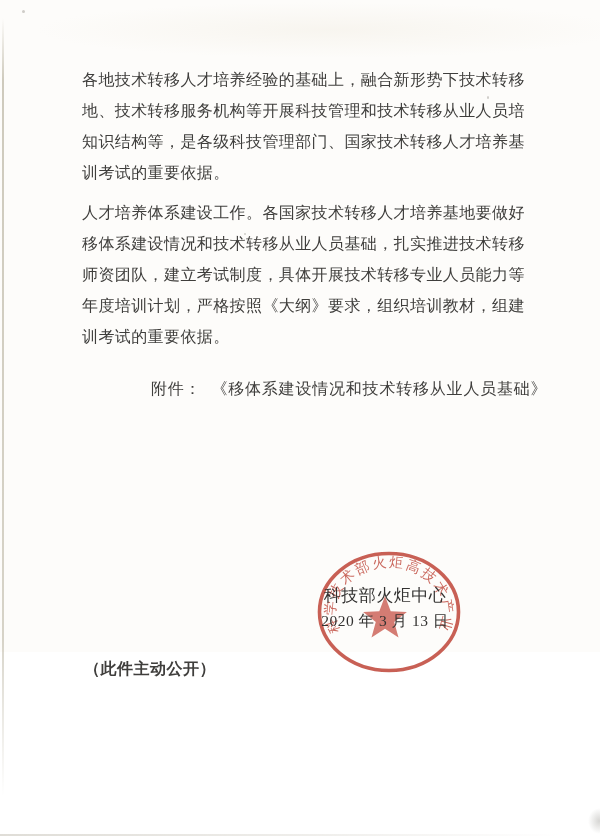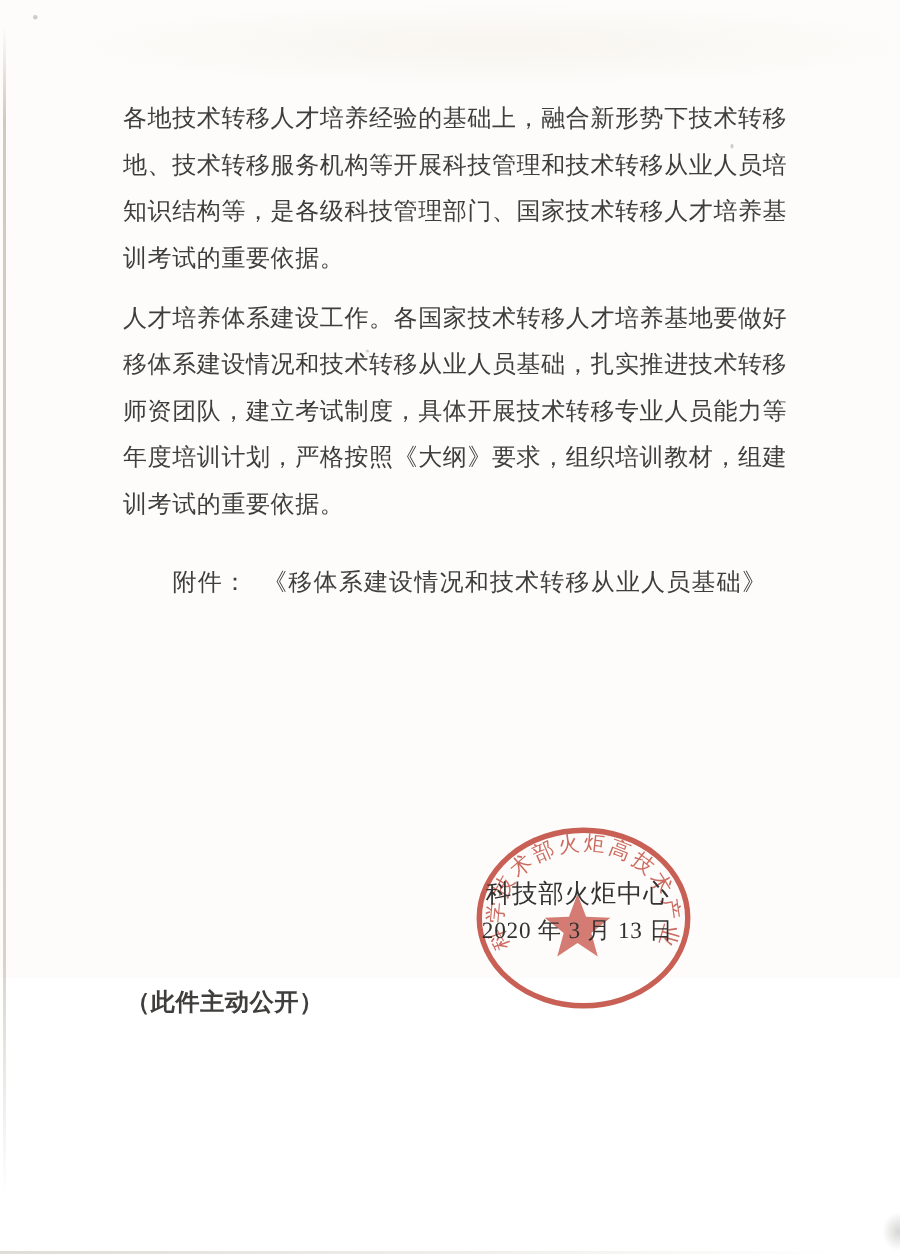--- a/index.html
+++ b/index.html
@@ -45,21 +45,21 @@
     text-align: justify; text-align-last: justify;
   }
   .line.last { text-align-last: left; }
   .line.indent { padding-left: 33px; }
   .para2 { margin-top: 9px; }
   .attachment {
     margin-top: 21px; padding-left: 33px;
     height: 31px; line-height: 31px; white-space: nowrap;
     letter-spacing: 0.8px;
   }
-  .attachment .att-label { margin-right: 10px; }
+  .attachment .att-label { margin-right: 10px; margin-left: 36px; }
 
   
   .seal {
     position: absolute; left: 317px; top: 551px; width: 144px; height: 122px;
   }
   .seal svg { width: 144px; height: 122px; display: block; }
   .issuer-line {
     position: absolute; left: 285px; top: 587px; width: 200px;
     text-align: center; color: #333231; font-size: 17px; letter-spacing: 0.5px;
     line-height: 18px; white-space: nowrap;

